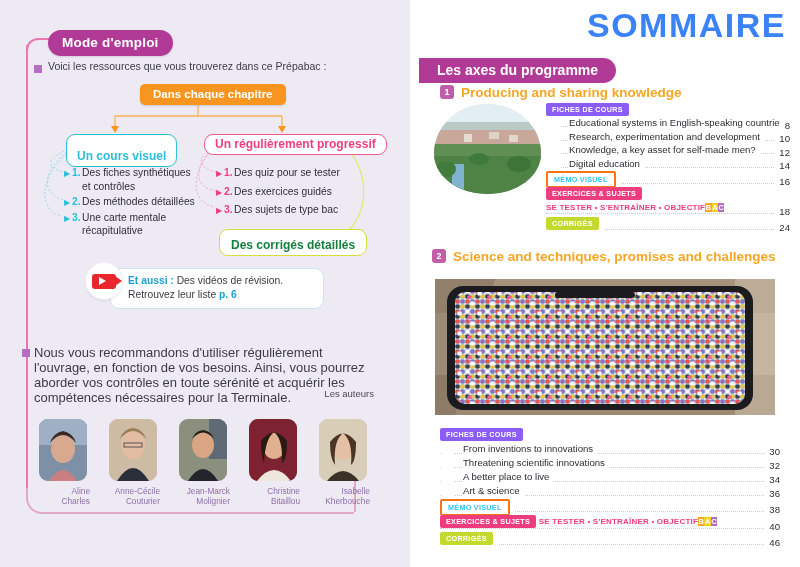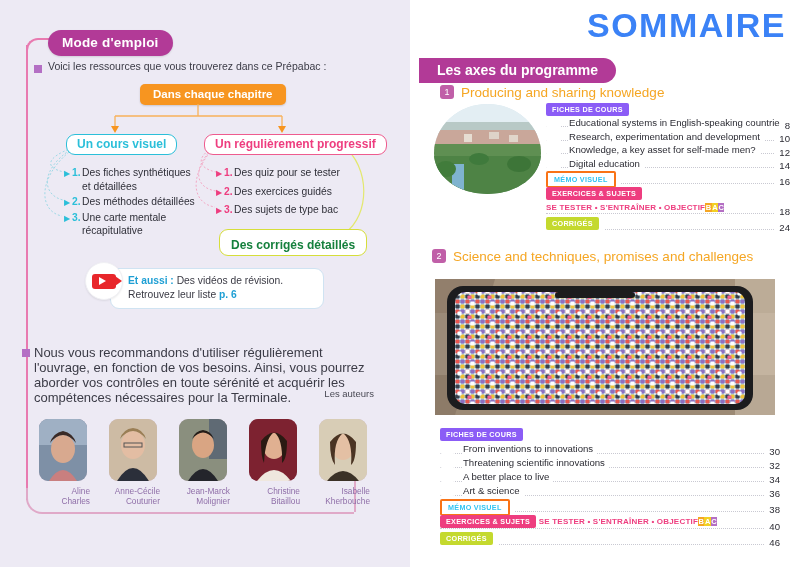--- a/index.html
+++ b/index.html
@@ -52,21 +52,21 @@
     position:absolute;left:140px;top:84px;
     background:#f79520;color:#fff;font-weight:bold;font-size:11.5px;
     padding:4px 13px 5px 13px;border-radius:5px;
     box-shadow:0 1px 2px rgba(0,0,0,.15);
   }
 
   .box-blue{
     position:absolute;left:66px;top:134px;
     border:1.4px solid #2bbfd9;background:#fff;border-radius:9px;
     color:#2bbfd9;font-weight:bold;font-size:12px;
-    padding:2px 10px 3px 10px;
+    padding:14px 10px 3px 10px;
   }
   .box-pink{
     position:absolute;left:204px;top:134px;
     border:1.4px solid #ee5b8e;background:#fff;border-radius:9px;
     color:#ee3d7f;font-weight:bold;font-size:12px;
     padding:2px 10px 3px 10px;
   }
   .box-yellow{
     position:absolute;left:219px;top:229px;
     border:1.4px solid #d6de3a;background:#fff;border-radius:9px;
@@ -139,21 +139,21 @@
   .right-page{position:absolute;left:410px;top:0;width:390px;height:567px;background:#fff;}
   .sommaire{
     position:absolute;right:14px;top:6px;
     font-size:34px;font-weight:bold;color:#3b82f6;letter-spacing:1.5px;
   }
   .axes-bar{
     position:absolute;left:9px;top:58px;
     background:#b23a97;color:#fff;border-radius:0 13px 13px 0;
     font-size:14px;font-weight:bold;padding:4px 18px 5px 18px;
   }
-  .axis-head{position:absolute;font-size:13.5px;font-weight:normal;color:#f5a623;}
+  .axis-head{position:absolute;font-size:13.5px;font-weight:bold;color:#f5a623;}
   .axis-num{
     display:inline-block;width:14px;height:14px;line-height:14px;text-align:center;
     background:#c05fa8;color:#fff;font-size:9px;border-radius:3px;
     margin-right:7px;vertical-align:2px;
   }
 
   .photo-oval{
     position:absolute;left:24px;top:104px;width:107px;height:90px;
     border-radius:50% 50% 50% 50%/55% 55% 45% 45%;
     overflow:hidden;
@@ -234,21 +234,21 @@
 
     <div class="box-blue">Un cours visuel</div>
     <div class="box-pink">Un régulièrement progressif</div>
     <div class="box-yellow">Des corrigés détaillés</div>
 
     <div class="list list-blue" style="left:64px;top:166px;width:140px;">
       <div class="item">
         <span class="arw">▶</span>
         <span class="num">1.</span>
         <span>Des fiches synthétiques</span><br>
-        <span style="margin-left:0;">et détaillées</span>
+        <span style="margin-left:0;">et contrôles</span>
       </div>
       <div class="item">
         <span class="arw">▶</span>
         <span class="num">2.</span>
         <span>Des méthodes détaillées</span>
       </div>
       <div class="item">
         <span class="arw">▶</span>
         <span class="num">3.</span>
         <span>Une carte mentale</span><br>

